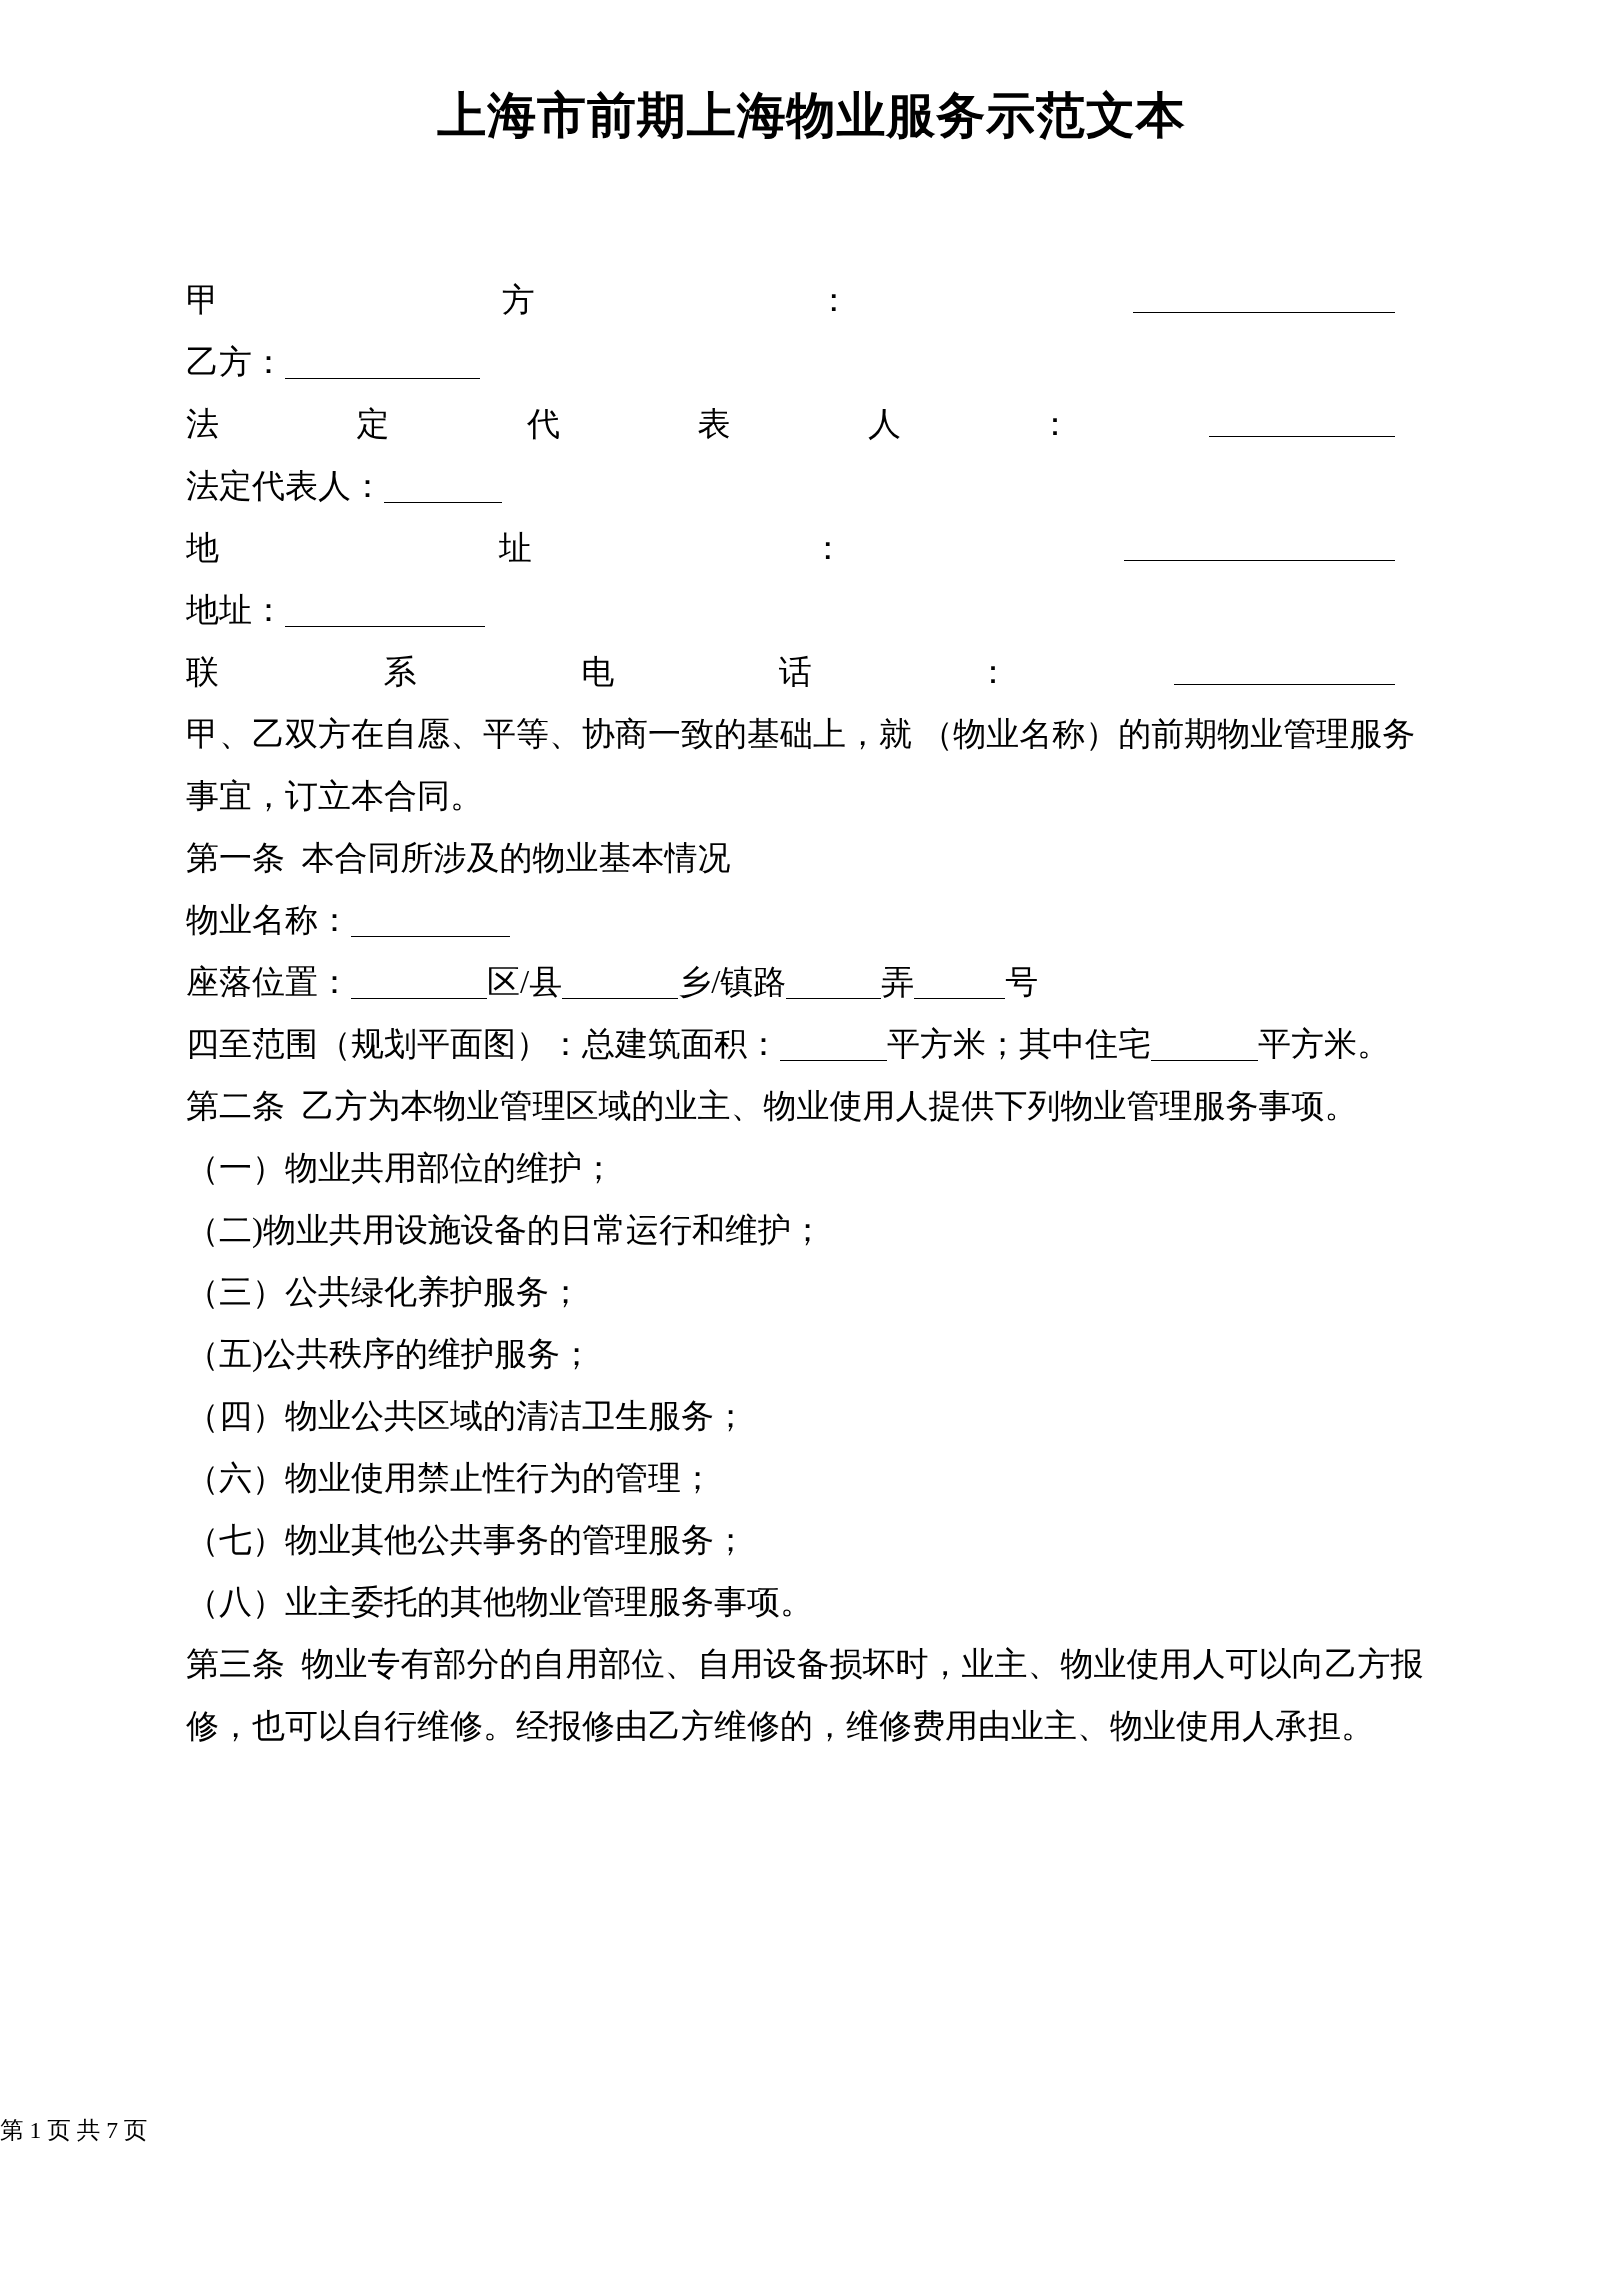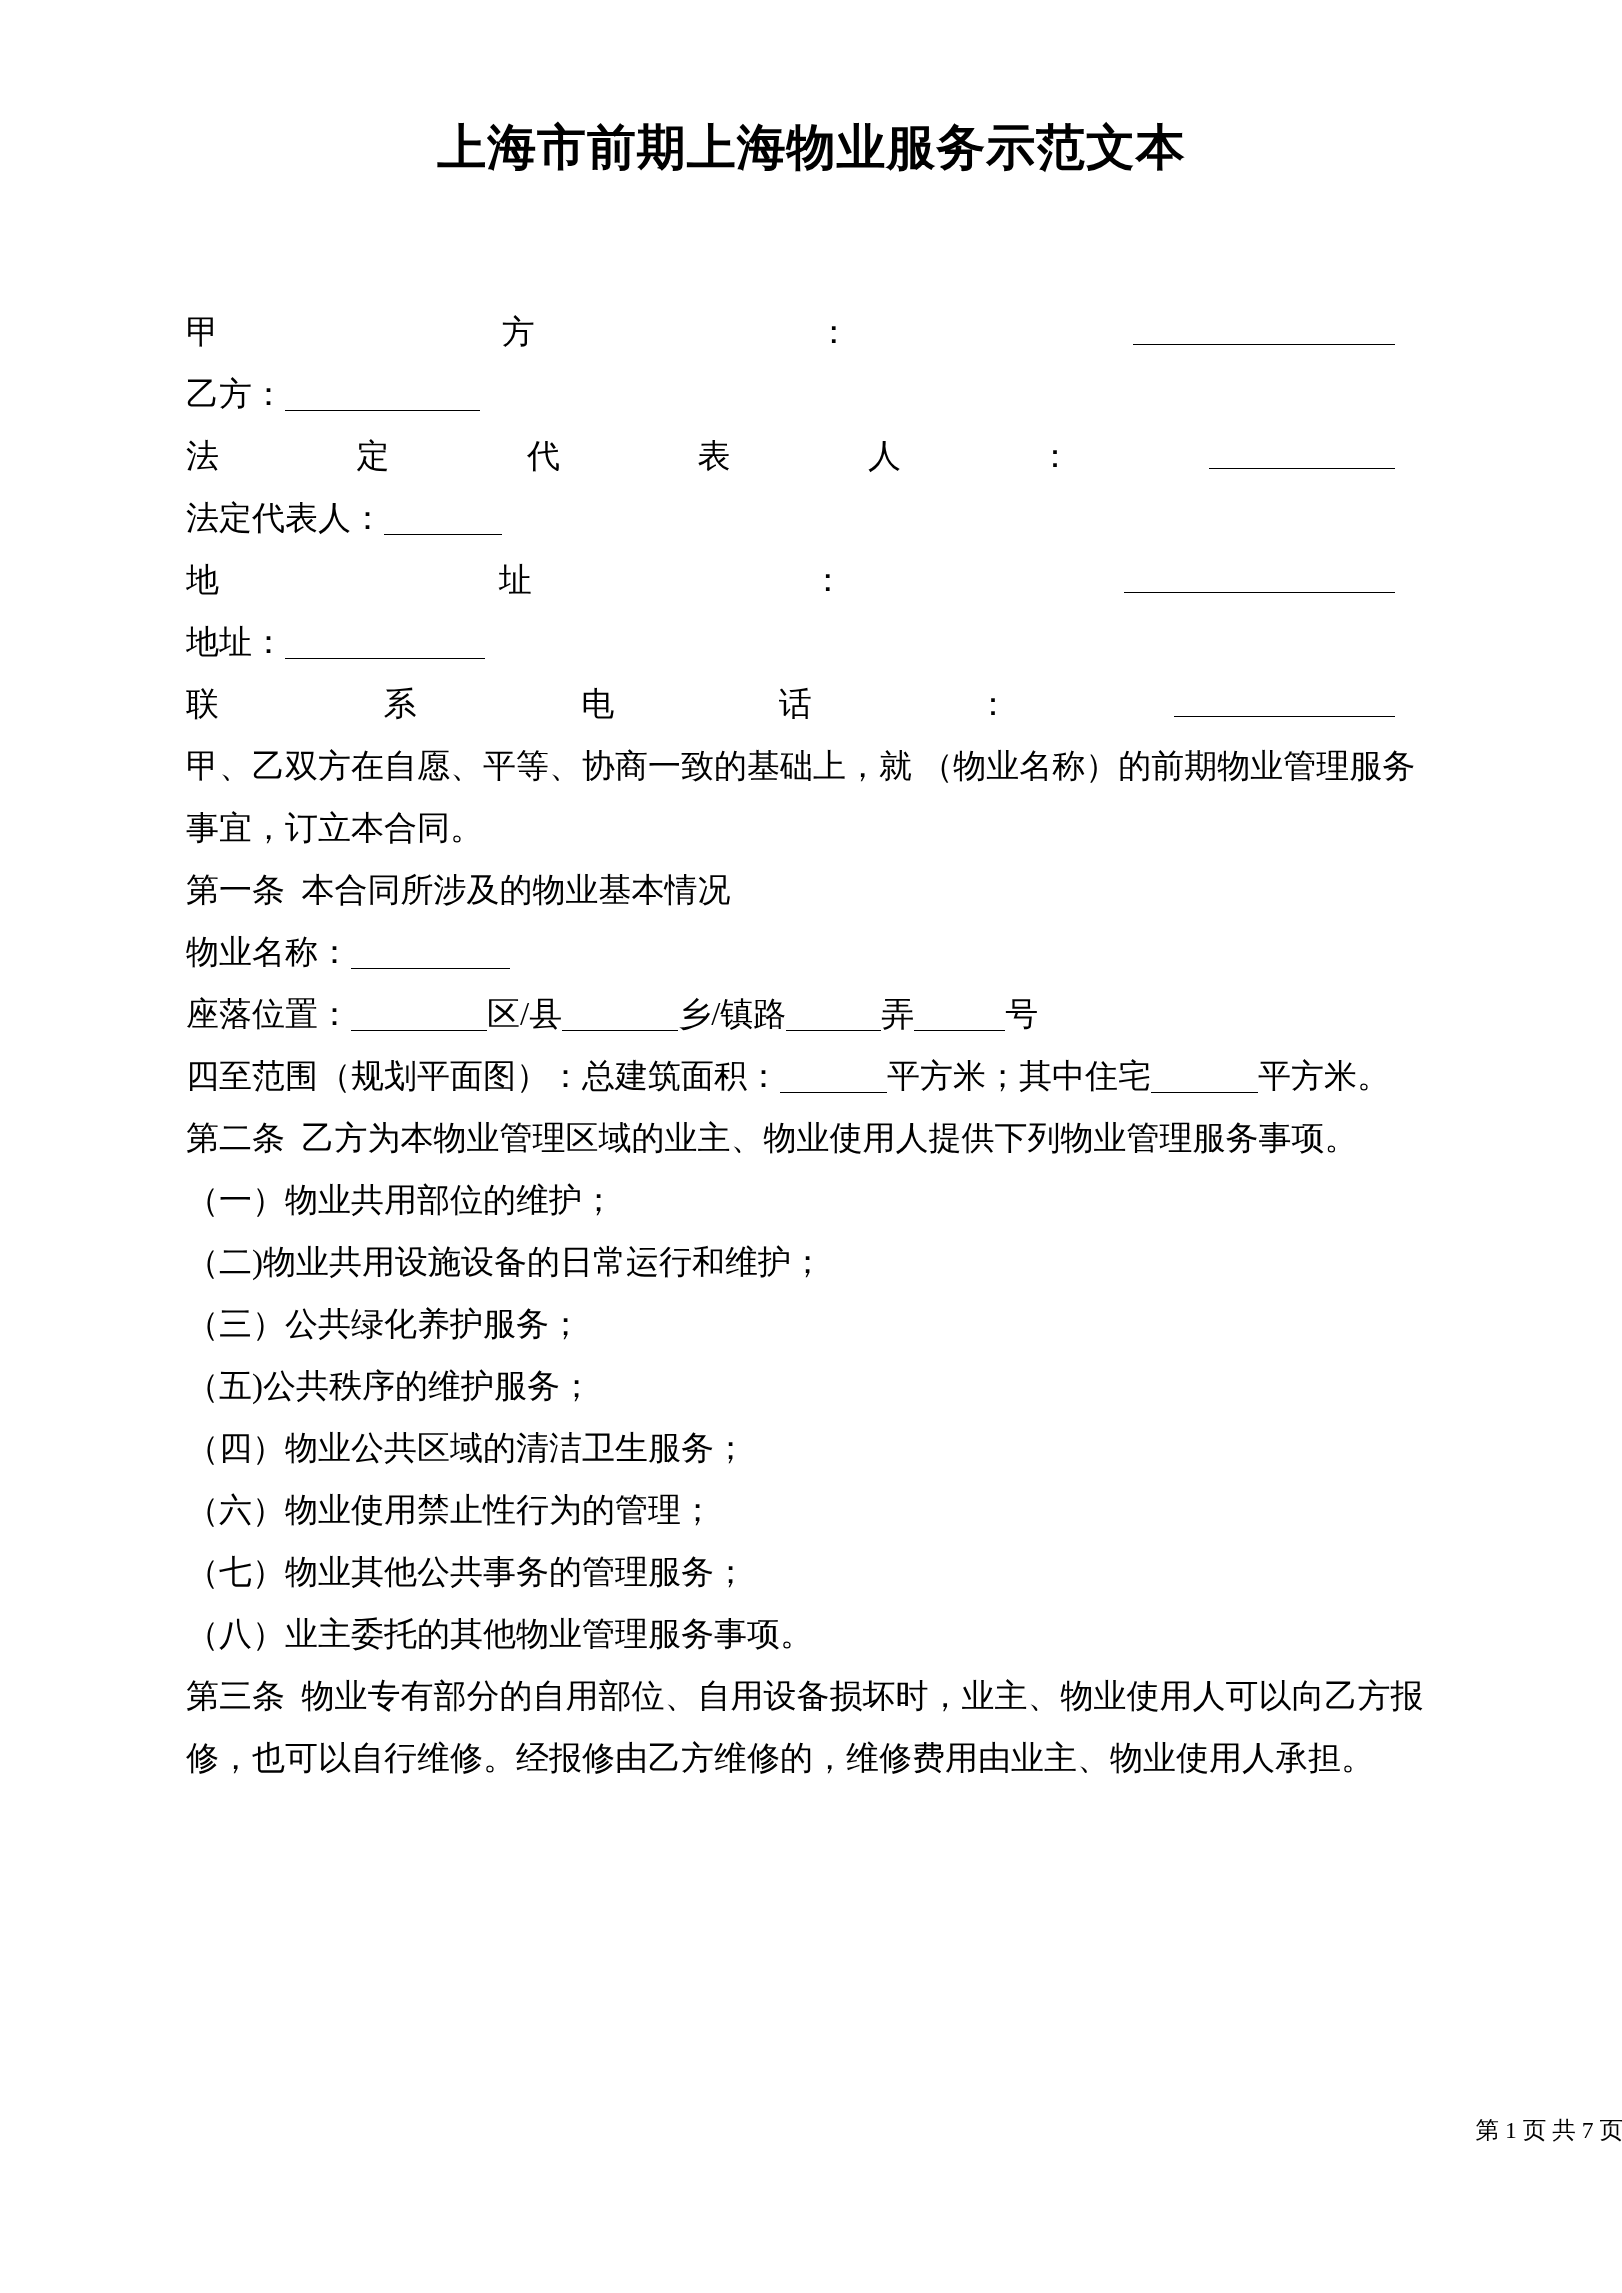--- a/index.html
+++ b/index.html
@@ -9,21 +9,21 @@
     width: 1623px;
     height: 2294px;
     background: #ffffff;
     color: #000000;
     font-family: "Liberation Serif", "DejaVu Serif", serif;
     padding: 0 186px;
     overflow: hidden;
   }
   .title {
     margin: 0;
-    padding-top: 120px;
+    padding-top: 88px;
     font-size: 49px;
     line-height: 56px;
     font-weight: bold;
     text-align: center;
     letter-spacing: 0.9px;
   }
   .doc-body {
     margin-top: 125px;
     font-size: 33px;
   }
@@ -43,21 +43,21 @@
     height: 0;
     border-bottom: 1.8px solid #000000;
     margin-bottom: -6.4px;
   }
   .spread .blank { margin-bottom: 18px; }
   .footer {
     position: absolute;
     top: 2114px;
     left: 0;
     right: 0;
-    text-align: right;
+    text-align: left;
     font-size: 23.6px;
     color: #000000;
   }
 </style>
 </head>
 <body>
 
 <div class="page">
   <h1 class="title">上海市前期上海物业服务示范文本</h1>
   <div class="doc-body">

